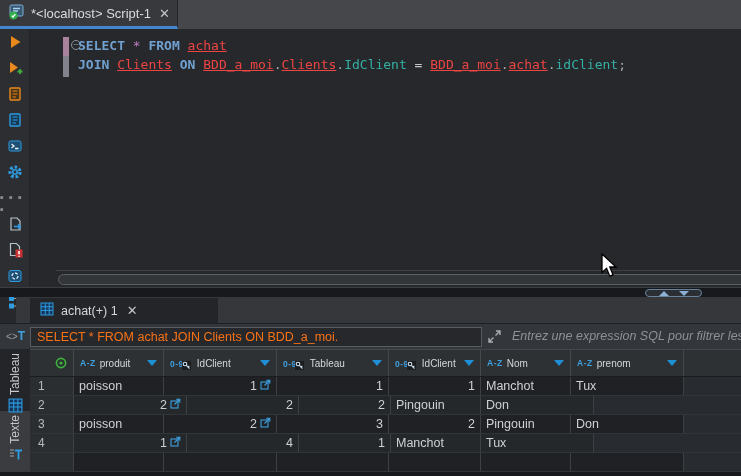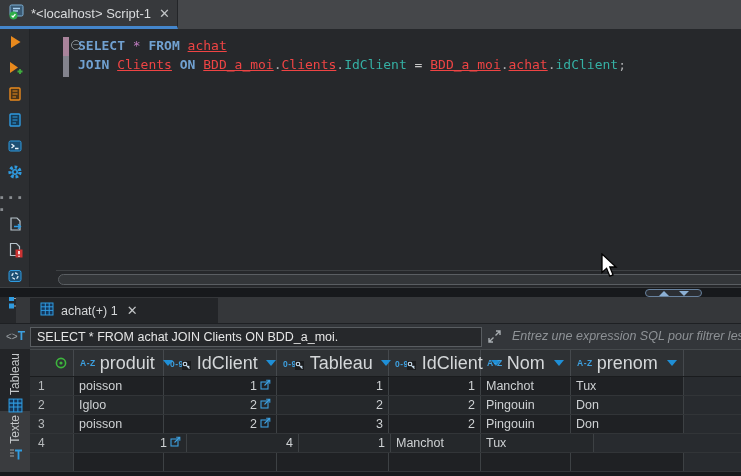--- a/index.html
+++ b/index.html
@@ -61,41 +61,41 @@
     display:flex; align-items:center; gap:7px; padding:0 10px;
   }
   .res-tab .title { color:#d5d7d9; font-size:12.5px; white-space:nowrap; }
   
   .filterbar { position:absolute; left:0; top:323px; width:741px; height:26px; background:#33363a; border-top:1px solid #1e2023; }
   .sqltext-icon { position:absolute; left:6px; top:5px; font-size:11px; }
   .sqltext-icon .angle { color:#9aa0a4; font-size:10px; }
   .sqltext-icon .tee { color:#3da0e0; font-weight:bold; font-size:12px; }
   .filter-query {
     position:absolute; left:30px; top:3px; width:452px; height:20px;
-    background:#26282b; border:1px solid #595d61; color:#e5e5e5;
+    background:#26282b; border:1px solid #595d61; color:#f97316;
     font-size:12.5px; line-height:18px; padding:0 6px; overflow:hidden; white-space:nowrap;
   }
   .expand-ic { position:absolute; left:488px; top:6px; }
   .filter-placeholder {
     position:absolute; left:512px; top:5px; width:240px; color:#8e9296;
     font-style:italic; font-size:12.5px; white-space:nowrap; overflow:hidden;
   }
   
   .grid-zone { position:absolute; left:0; top:349px; width:741px; height:127px; background:#1f2124; }
   .side-strip { position:absolute; left:0; top:0; width:30px; height:127px; background:#3a3c3f; }
   .side-tab { width:30px; display:flex; flex-direction:column; align-items:center; justify-content:flex-start; gap:3px; padding-top:4px; }
   .side-tab.sel { background:#232528; }
   .side-tab .vlabel { writing-mode:vertical-rl; transform:rotate(180deg); font-size:12px; color:#c6c9cb; }
   .grid { position:absolute; left:30px; top:0; width:711px; height:127px; }
   .hrow { display:flex; height:28px; background:#2e3134; border-top:1px solid #45494c; border-bottom:1px solid #1a1c1e; }
   .hcell { display:flex; align-items:center; gap:4px; padding:0 4px 0 6px; border-right:1px solid #45494d; color:#d4d7d9; }
   .hcorner { width:44px; display:flex; align-items:center; justify-content:flex-end; padding-right:6px; border-right:1px solid #45494d; }
   .coltype { color:#3da0e0; font-weight:bold; font-size:8.5px; letter-spacing:0.5px; white-space:nowrap; position:relative; }
   .keybadge { position:relative; top:3px; left:-2px; }
-  .hlabel { flex:0 0 auto; font-size:18px; }
+  .hlabel { flex:0 0 auto; font-size:10px; }
   .hspacer { flex:1; }
   .harrow { width:0; height:0; border-left:5px solid transparent; border-right:5px solid transparent; border-top:6px solid #1f8fd6; margin-right:2px; }
   .hfiller { flex:1; }
   .grow { display:flex; height:19px; border-bottom:1px solid #323538; }
   .grow.odd  .cell { background:#1f2124; }
   .grow.even .cell { background:#25282b; }
   .gutter { width:44px; background:#2b2e31; color:#b9bcbe; padding-left:8px; line-height:18px; border-right:1px solid #3d4144; font-size:12px; }
   .cell { line-height:18px; padding:0 5px; border-right:1px solid #3d4144; display:flex; align-items:center; overflow:hidden; white-space:nowrap; }
   .cell.num { justify-content:flex-end; gap:3px; }
   .cell-filler { flex:1; background:#282b2f; }
@@ -331,23 +331,20 @@
             <div class="cell" style="width: 90px; flex: 0 0 90px;">
               <span>Manchot</span>
             </div>
             <div class="cell" style="width: 113px; flex: 0 0 113px;">
               <span>Tux</span>
             </div>
             <div class="cell-filler"></div>
           </div>
           <div class="grow even">
             <div class="gutter">2</div>
-            <div class="cell" style="width: 90px; flex: 0 0 90px;">
-              <span>Igloo</span>
-            </div>
             <div class="cell num" style="width: 113px; flex: 0 0 113px;">
               <span>2</span>
               <span><svg width="11" height="11" viewBox="0 0 11 11">
                   <rect x="1" y="3" width="7" height="7" fill="none" stroke="#3da0e0" stroke-width="1.1"></rect>
                   <path d="M4.5 6.5 L9.5 1.5 M6.2 1.2 H9.8 V4.8" stroke="#3da0e0" stroke-width="1.1" fill="none"></path>
                 </svg></span>
             </div>
             <div class="cell num" style="width: 112px; flex: 0 0 112px;">
               <span>2</span>
             </div>

